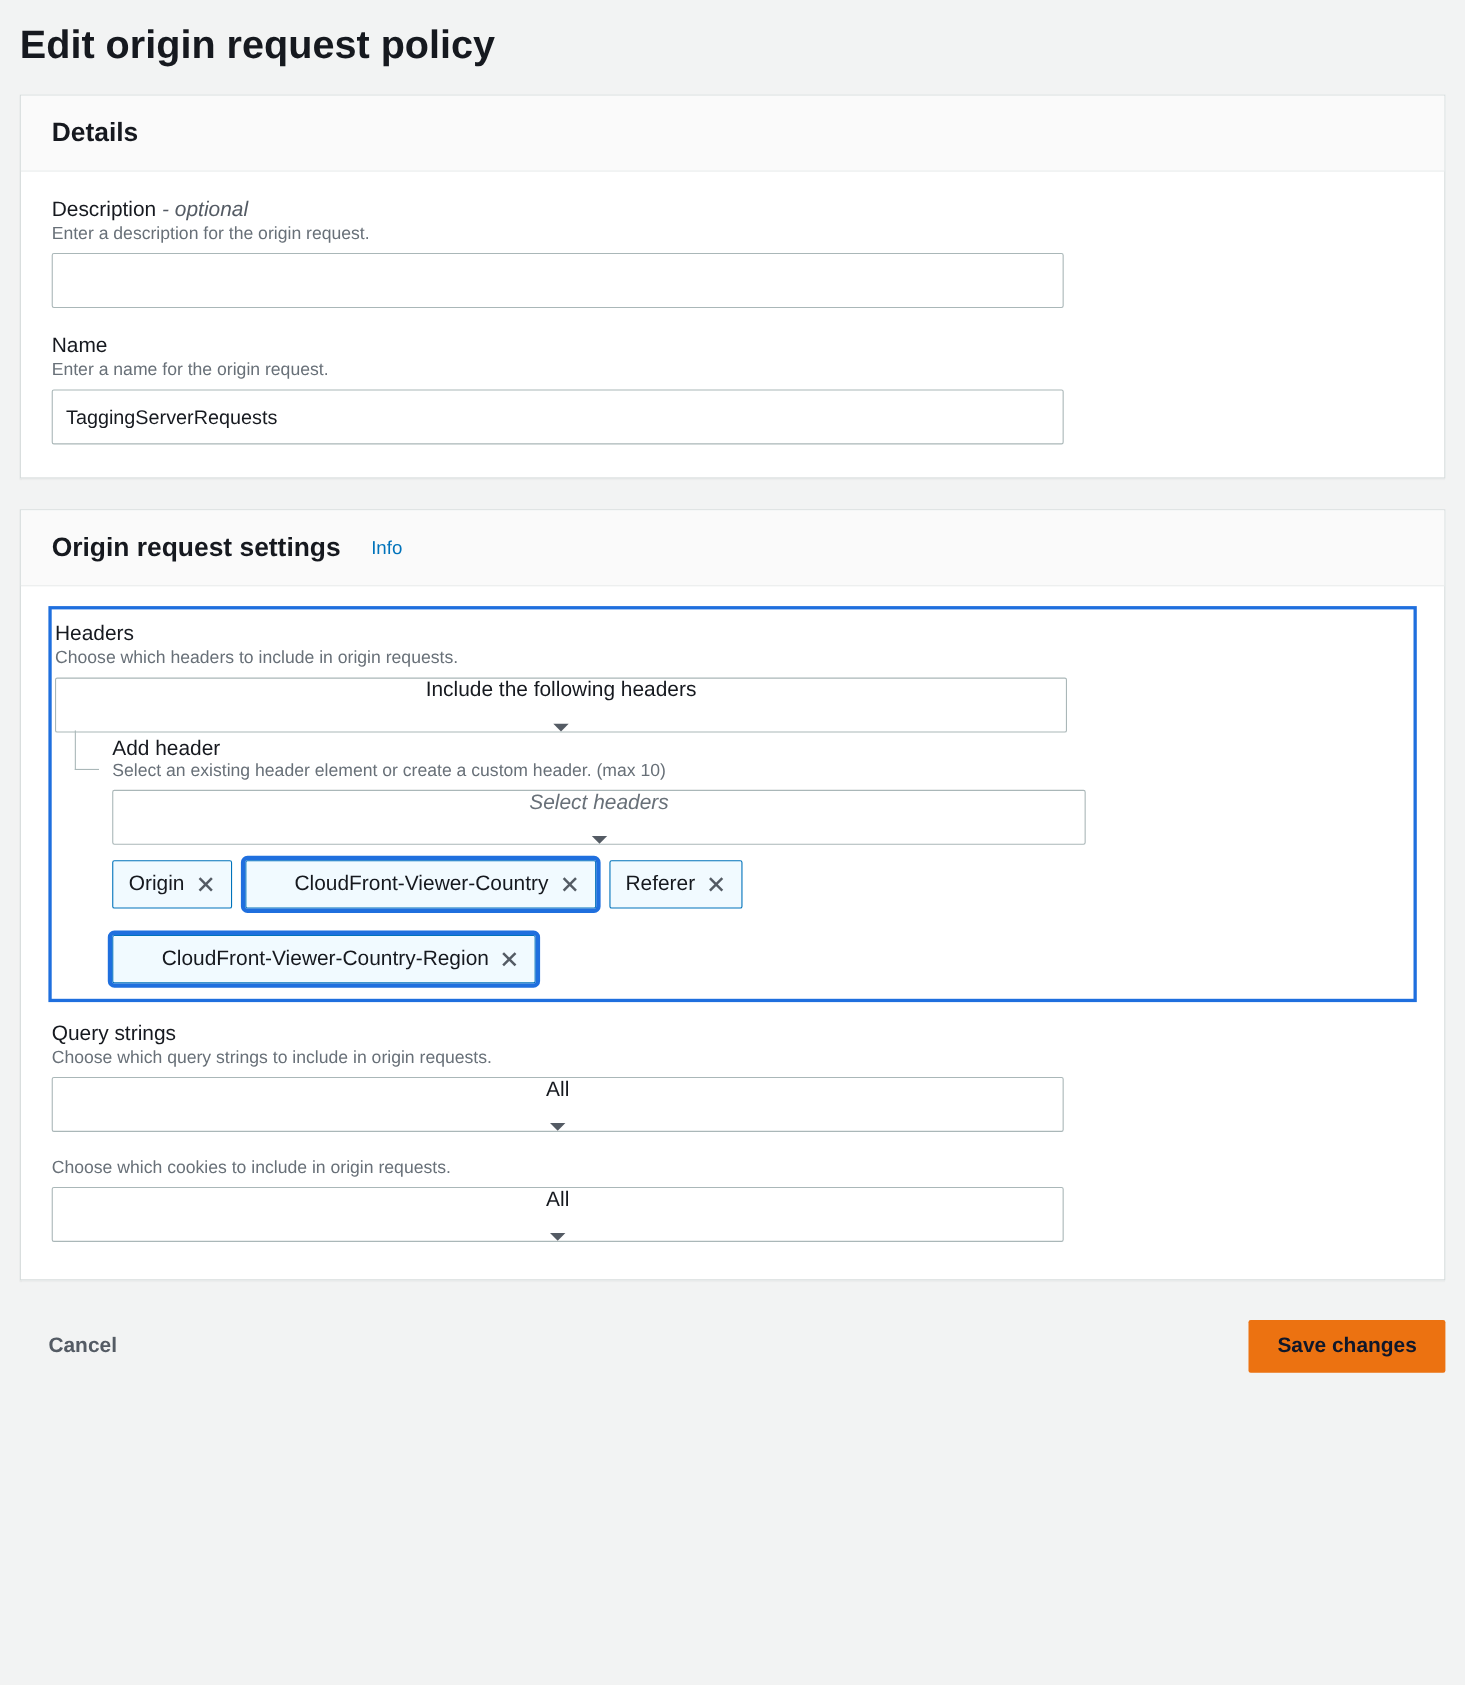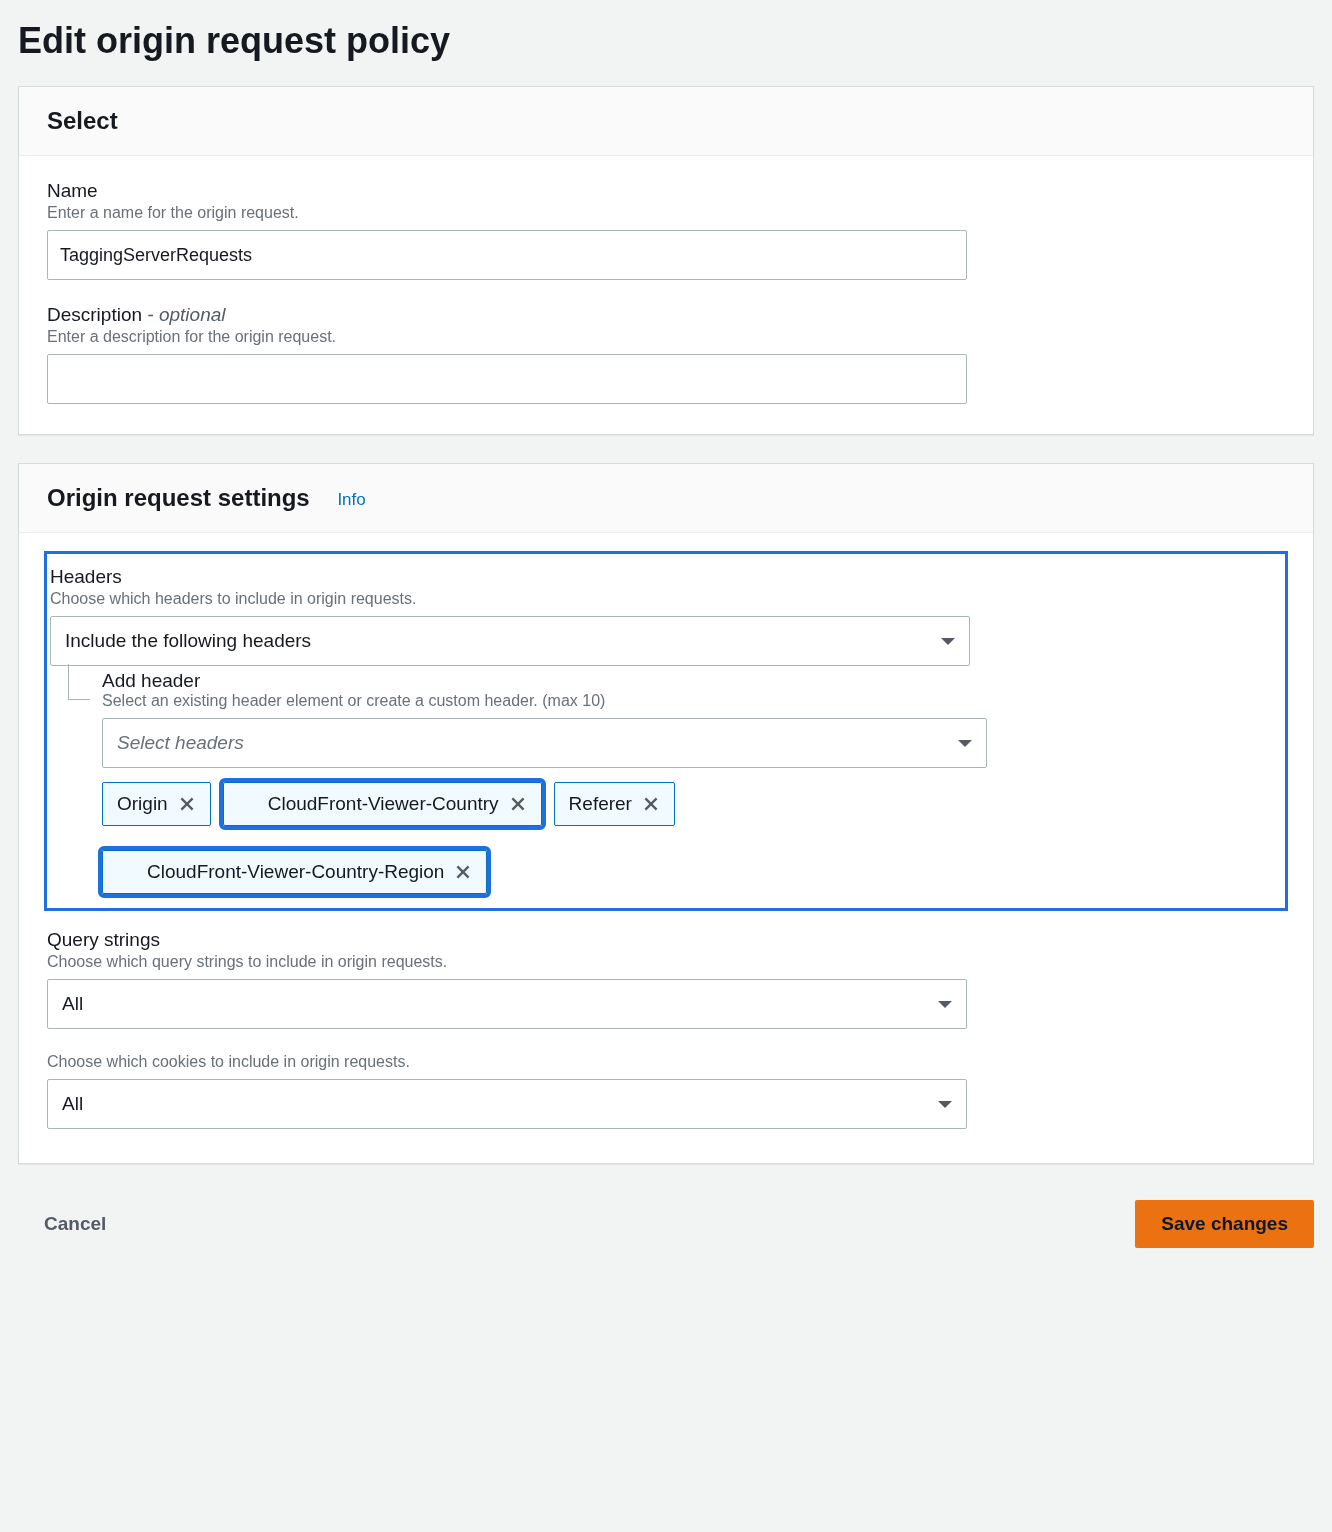--- a/index.html
+++ b/index.html
@@ -82,20 +82,21 @@
       height: 50px;
       border: 1px solid #aab7b8;
       border-radius: 2px;
       background: #fff;
       display: flex;
       align-items: center;
       justify-content: space-between;
       padding: 0 14px;
       font-size: 19px;
       cursor: pointer;
+      flex-direction: column;
     }
     .select-box.placeholder span:first-child {
       font-style: italic;
       color: #687078;
     }
     .caret-down {
       width: 0;
       height: 0;
       border-left: 7px solid transparent;
       border-right: 7px solid transparent;
@@ -220,34 +221,34 @@
       margin-bottom: 8px;
     }
   </style>
 </head>
 <body>
 
 <h1 class="page-title">Edit origin request policy</h1>
 
 <div class="panel">
   <div class="panel-header">
-    <h2>Select</h2>
+    <h2>Details</h2>
   </div>
   <div class="panel-body">
-    <div class="field">
-      <div class="field-label">Name</div>
-      <div class="field-hint">Enter a name for the origin request.</div>
-      <input type="text" class="text-input" value="TaggingServerRequests" style="">
-    </div>
     <div class="field">
       <div class="field-label">
         <span>Description</span><span class="optional-suffix"> - optional</span>
       </div>
       <div class="field-hint">Enter a description for the origin request.</div>
       <input type="text" class="text-input" value="" style="">
+    </div>
+    <div class="field">
+      <div class="field-label">Name</div>
+      <div class="field-hint">Enter a name for the origin request.</div>
+      <input type="text" class="text-input" value="TaggingServerRequests" style="">
     </div>
   </div>
 </div>
 
 <div class="panel">
   <div class="panel-header">
     <h2>
       <span>Origin request settings</span>
       <span class="info-link">Info</span>
     </h2>

